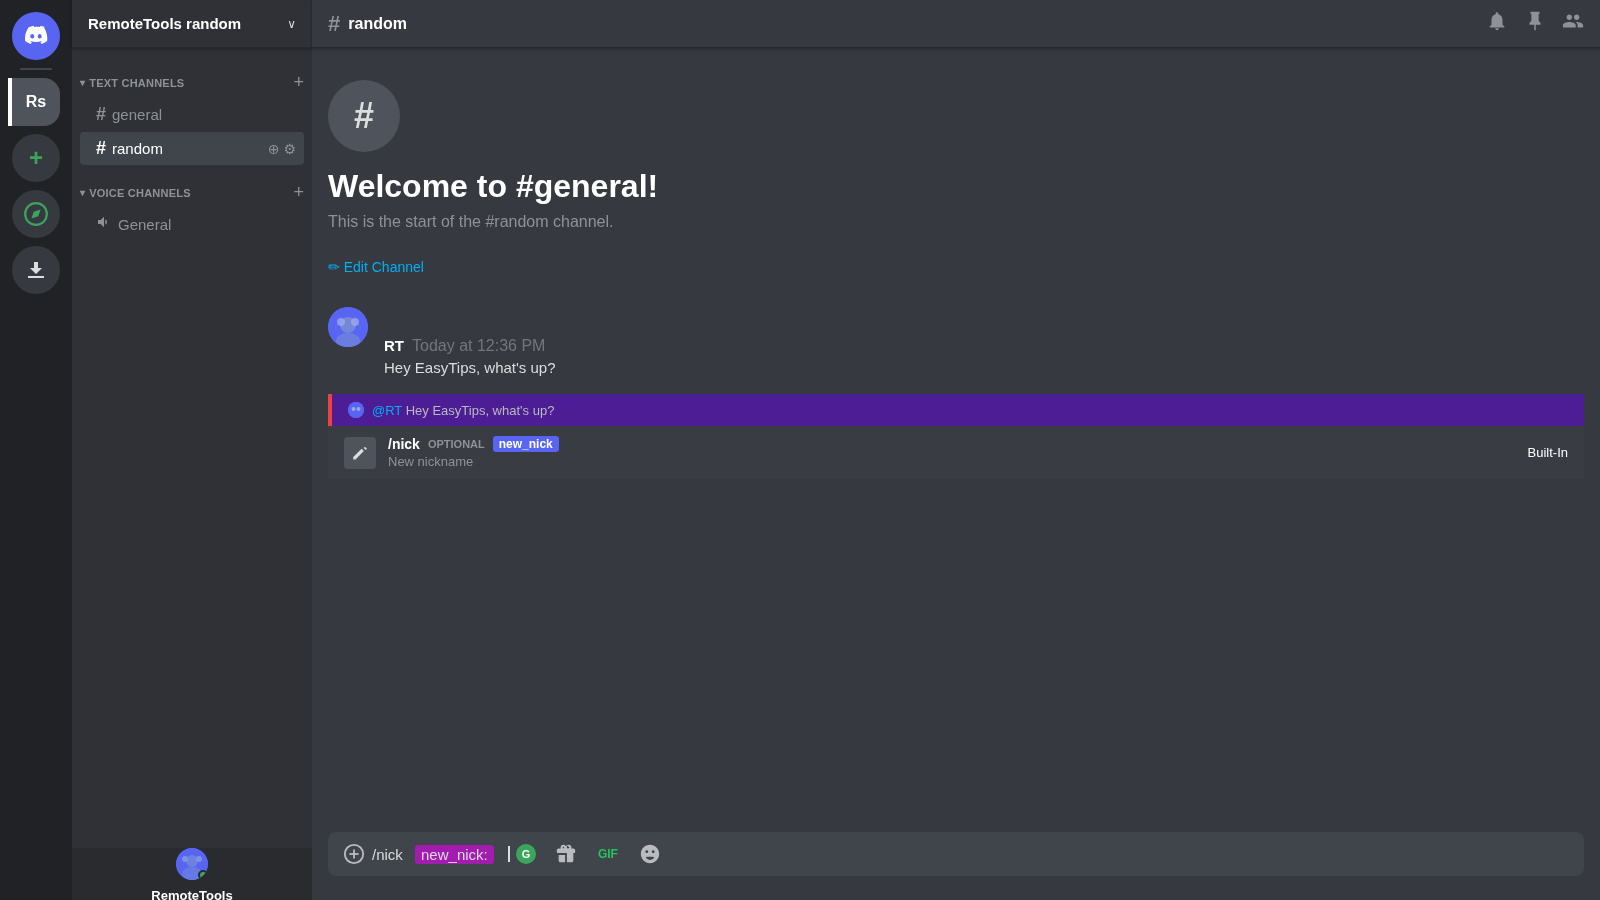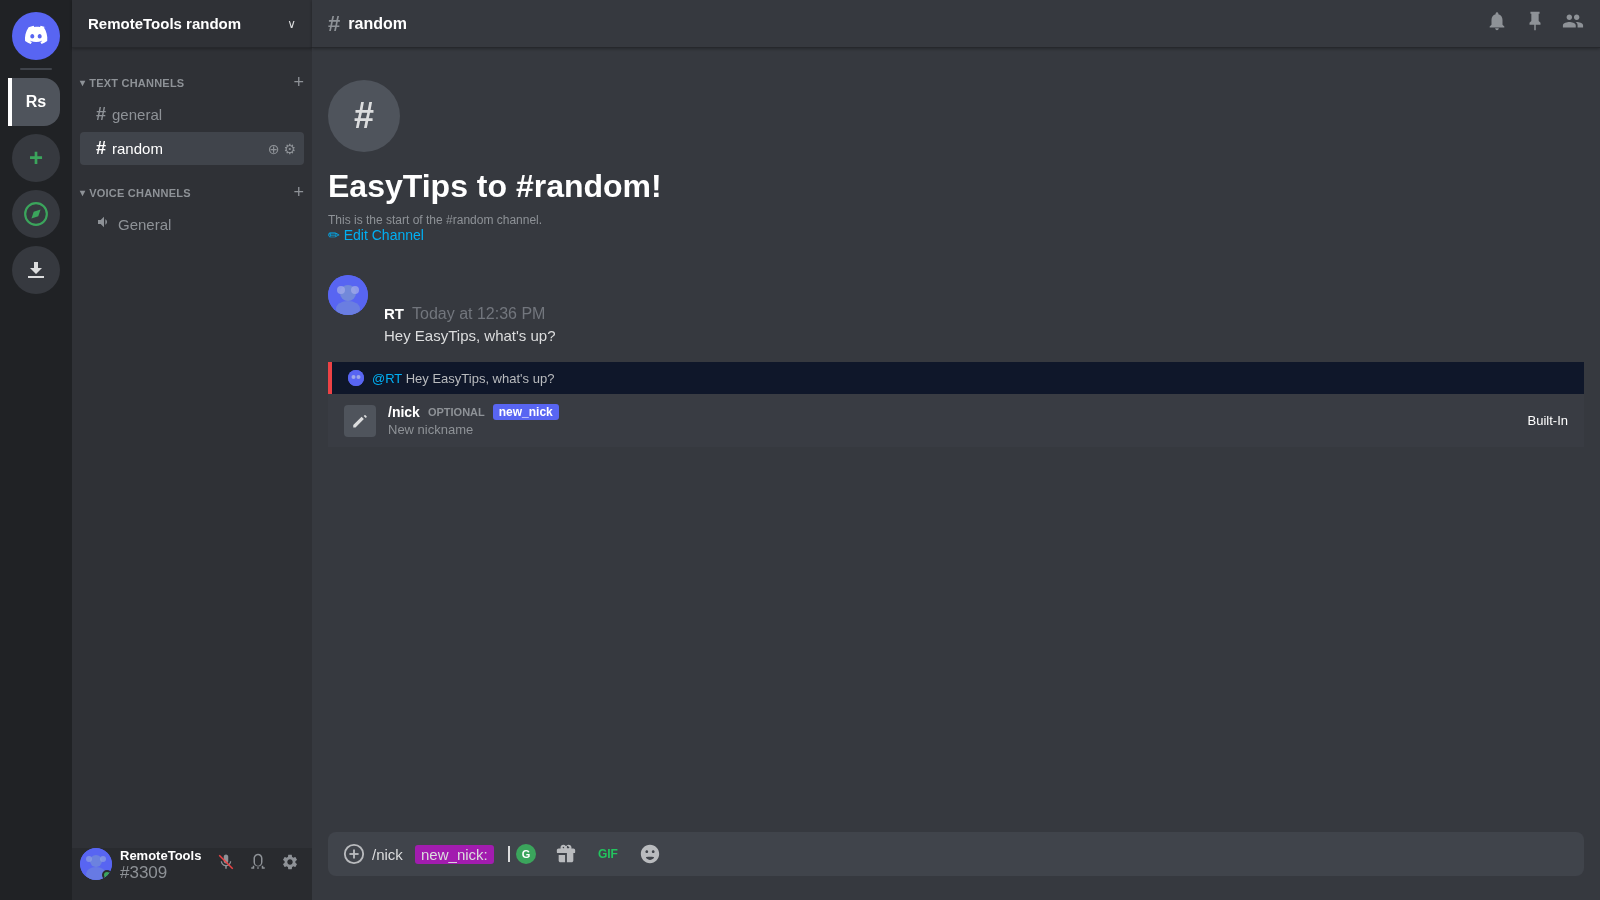--- a/index.html
+++ b/index.html
@@ -161,23 +161,24 @@
       cursor: pointer;
     }
     .voice-icon {
       font-size: 16px;
       color: #8e9297;
     }
     .user-panel {
       height: 52px;
       background: #292b2f;
       display: flex;
-      align-items: flex-start;
+      align-items: center;
       padding: 0 8px;
       gap: 8px;
+      flex-direction: column;
     }
     .user-avatar {
       width: 32px;
       height: 32px;
       border-radius: 50%;
       background: #5865f2;
       position: relative;
       flex-shrink: 0;
       overflow: hidden;
       display: flex;
@@ -283,23 +284,23 @@
       color: #dcddde;
       margin-bottom: 16px;
     }
     .channel-welcome-title {
       font-size: 32px;
       font-weight: 700;
       color: #fff;
       margin-bottom: 8px;
     }
     .channel-welcome-desc {
-      font-size: 12px;
-      color: #8e9297;
-      margin-bottom: 0;
+      font-size: 16px;
+      color: #8e9297;
+      margin-bottom: 28px;
     }
     .edit-channel-link {
       color: #00b0f4;
       font-size: 14px;
       cursor: pointer;
       display: flex;
       align-items: center;
       gap: 4px;
     }
 
@@ -340,21 +341,21 @@
     .message-timestamp {
       font-size: 16px;
       color: #72767d;
     }
     .message-text {
       font-size: 15px;
       color: #dcddde;
       line-height: 1.4;
     }
     .reply-bar {
-      background: #0f172a;
+      background: #4c1d95;
       border-left: 4px solid #ed4245;
       padding: 8px 16px;
       display: flex;
       align-items: center;
       gap: 8px;
     }
     .reply-mini-avatar {
       width: 16px;
       height: 16px;
       border-radius: 50%;
@@ -649,21 +650,21 @@
       </span>
     </div>
   </div>
 
   <div class="messages-area">
 
     <div class="channel-intro">
       <div class="channel-icon-large">
         <span style="font-size:36px;font-weight:700;color:#dcddde;">#</span>
       </div>
-      <div class="channel-welcome-title">EasyTips to #random!</div>
+      <div class="channel-welcome-title">Welcome to #general!</div>
       <div class="channel-welcome-desc">This is the start of the #random channel.</div>
       <div class="edit-channel-link">
         <span>✏</span>
         <span>Edit Channel</span>
       </div>
     </div>
 
     <div class="message-group">
       <div class="avatar avatar-rt">
         <svg width="40" height="40" viewBox="0 0 40 40">

